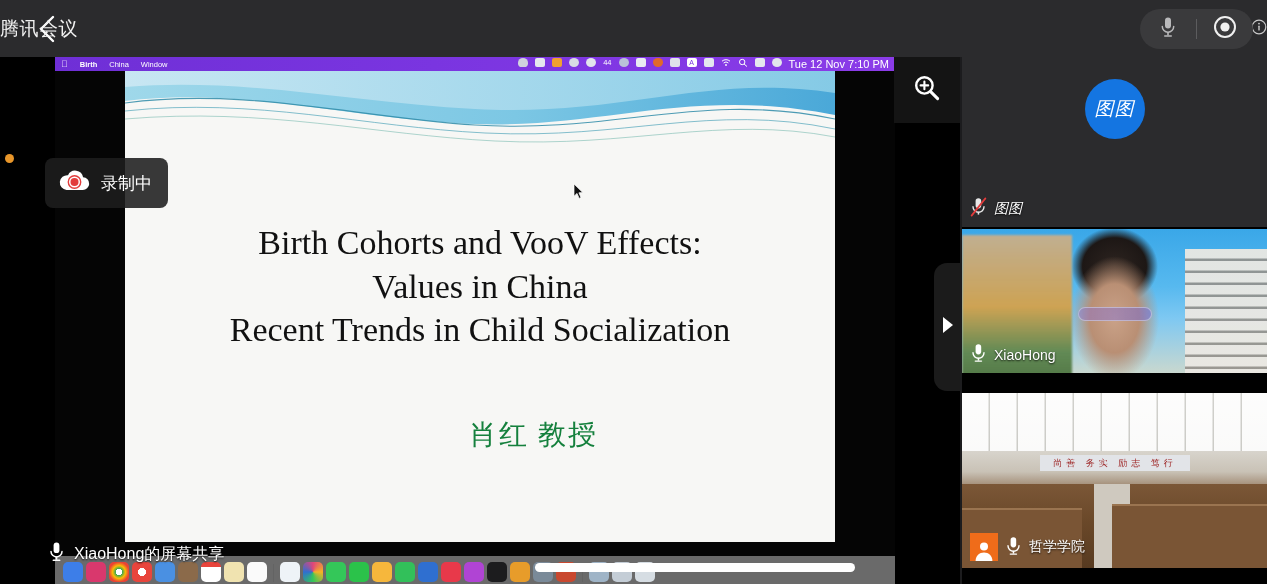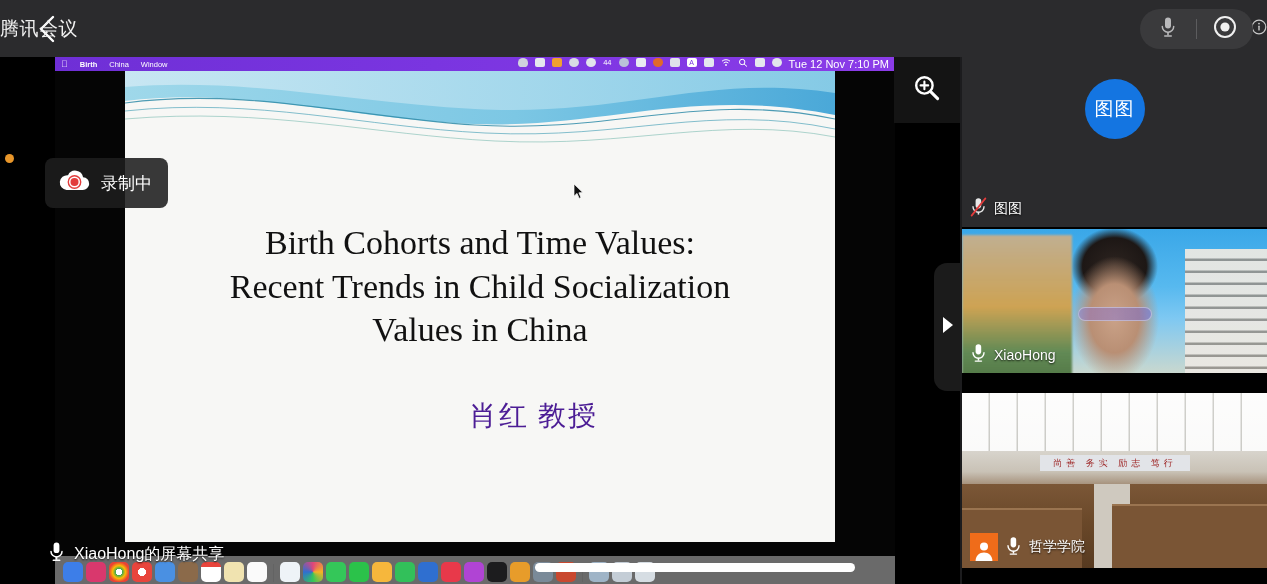--- a/index.html
+++ b/index.html
@@ -98,24 +98,24 @@
     font-size: 25px; color: #3d5a72; letter-spacing: 1px;
   }
   .slide-title {
     position: absolute; left: 0; top: 150px; width: 710px;
     text-align: center;
     font-family: "Liberation Serif", serif;
     font-size: 34px; color: #111; line-height: 1.28;
     padding: 0 14px;
   }
   .slide-author {
-    position: absolute; left: 0; top: 326px; width: 817px;
+    position: absolute; left: 0; top: 345px; width: 817px;
     text-align: center;
     font-family: "Liberation Serif", serif;
-    font-size: 28px; color: #4c1d95; letter-spacing: 2px;
+    font-size: 28px; color: #15803d; letter-spacing: 2px;
   }
   .mac-cursor { position: absolute; left: 448px; top: 112px; }
 
   .mac-dock {
     position: absolute; left: 0; bottom: 0; width: 840px; height: 28px;
     background: rgba(190,190,190,.55);
     display: flex; align-items: flex-end; justify-content: flex-start;
     gap: 3px; padding: 0 6px 2px 8px;
   }
   .dock-ico { width: 20px; height: 20px; border-radius: 5px; flex: none; }
@@ -156,21 +156,21 @@
     display: flex; align-items: center; justify-content: center;
     cursor: pointer;
   }
 
   
   .rail {
     position: absolute; left: 962px; top: 57px; width: 305px; height: 527px;
     background: #000;
   }
   .tile { position: relative; width: 305px; overflow: hidden; background: #2b2b2d; }
-  .tile-1 { height: 170px; background: #2b2b2d; }
+  .tile-1 { height: 170px; background: #2b2b2d; font-style: italic; }
   .tile-2 { height: 144px; margin-top: 2px; }
   .tile-3 { height: 175px; margin-top: 20px; }
   .avatar-circle {
     position: absolute; left: 50%; top: 22px; transform: translateX(-50%);
     width: 60px; height: 60px; border-radius: 50%;
     background: #1475e1;
     display: flex; align-items: center; justify-content: center;
     color: #fff; font-size: 19px; letter-spacing: 1px;
   }
   .tile-label {
@@ -348,23 +348,23 @@
             <path d="M0,0 L710,0 L710,44 C560,14 470,62 330,52 C210,44 110,16 0,30 Z" fill="url(#wv1)"></path>
             <path d="M0,0 L710,0 L710,22 C580,2 500,46 350,38 C230,32 120,6 0,16 Z" fill="url(#wv2)" opacity=".85"></path>
             <path d="M0,32 C120,16 230,46 350,54 C490,63 575,20 710,48" stroke="#2e8ba8" stroke-width="1.1" fill="none" opacity=".85"></path>
             <path d="M0,40 C130,26 240,56 360,62 C500,69 585,32 710,58" stroke="#3d9ab3" stroke-width="0.9" fill="none" opacity=".7"></path>
             <path d="M0,48 C140,36 250,64 370,70 C505,77 595,44 710,66" stroke="#58aa9e" stroke-width="0.8" fill="none" opacity=".6"></path>
           </svg>
         </div>
 
 
         <div class="slide-title">
-          <div>Birth Cohorts and Time Values:</div>
+          <div>Birth Cohorts and VooV Effects:</div>
+          <div>Values in China</div>
           <div>Recent Trends in Child Socialization</div>
-          <div>Values in China</div>
         </div>
 
         <div class="slide-author">肖红 教授</div>
 
         <div class="mac-cursor">
           <svg width="12" height="17" viewBox="0 0 12 17">
             <path d="M1 1 L1 13.2 L4 10.4 L6.2 15.4 L8 14.6 L5.9 9.8 L9.8 9.6 Z" fill="#111" stroke="#fff" stroke-width=".7"></path>
           </svg>
         </div>
       </div>

